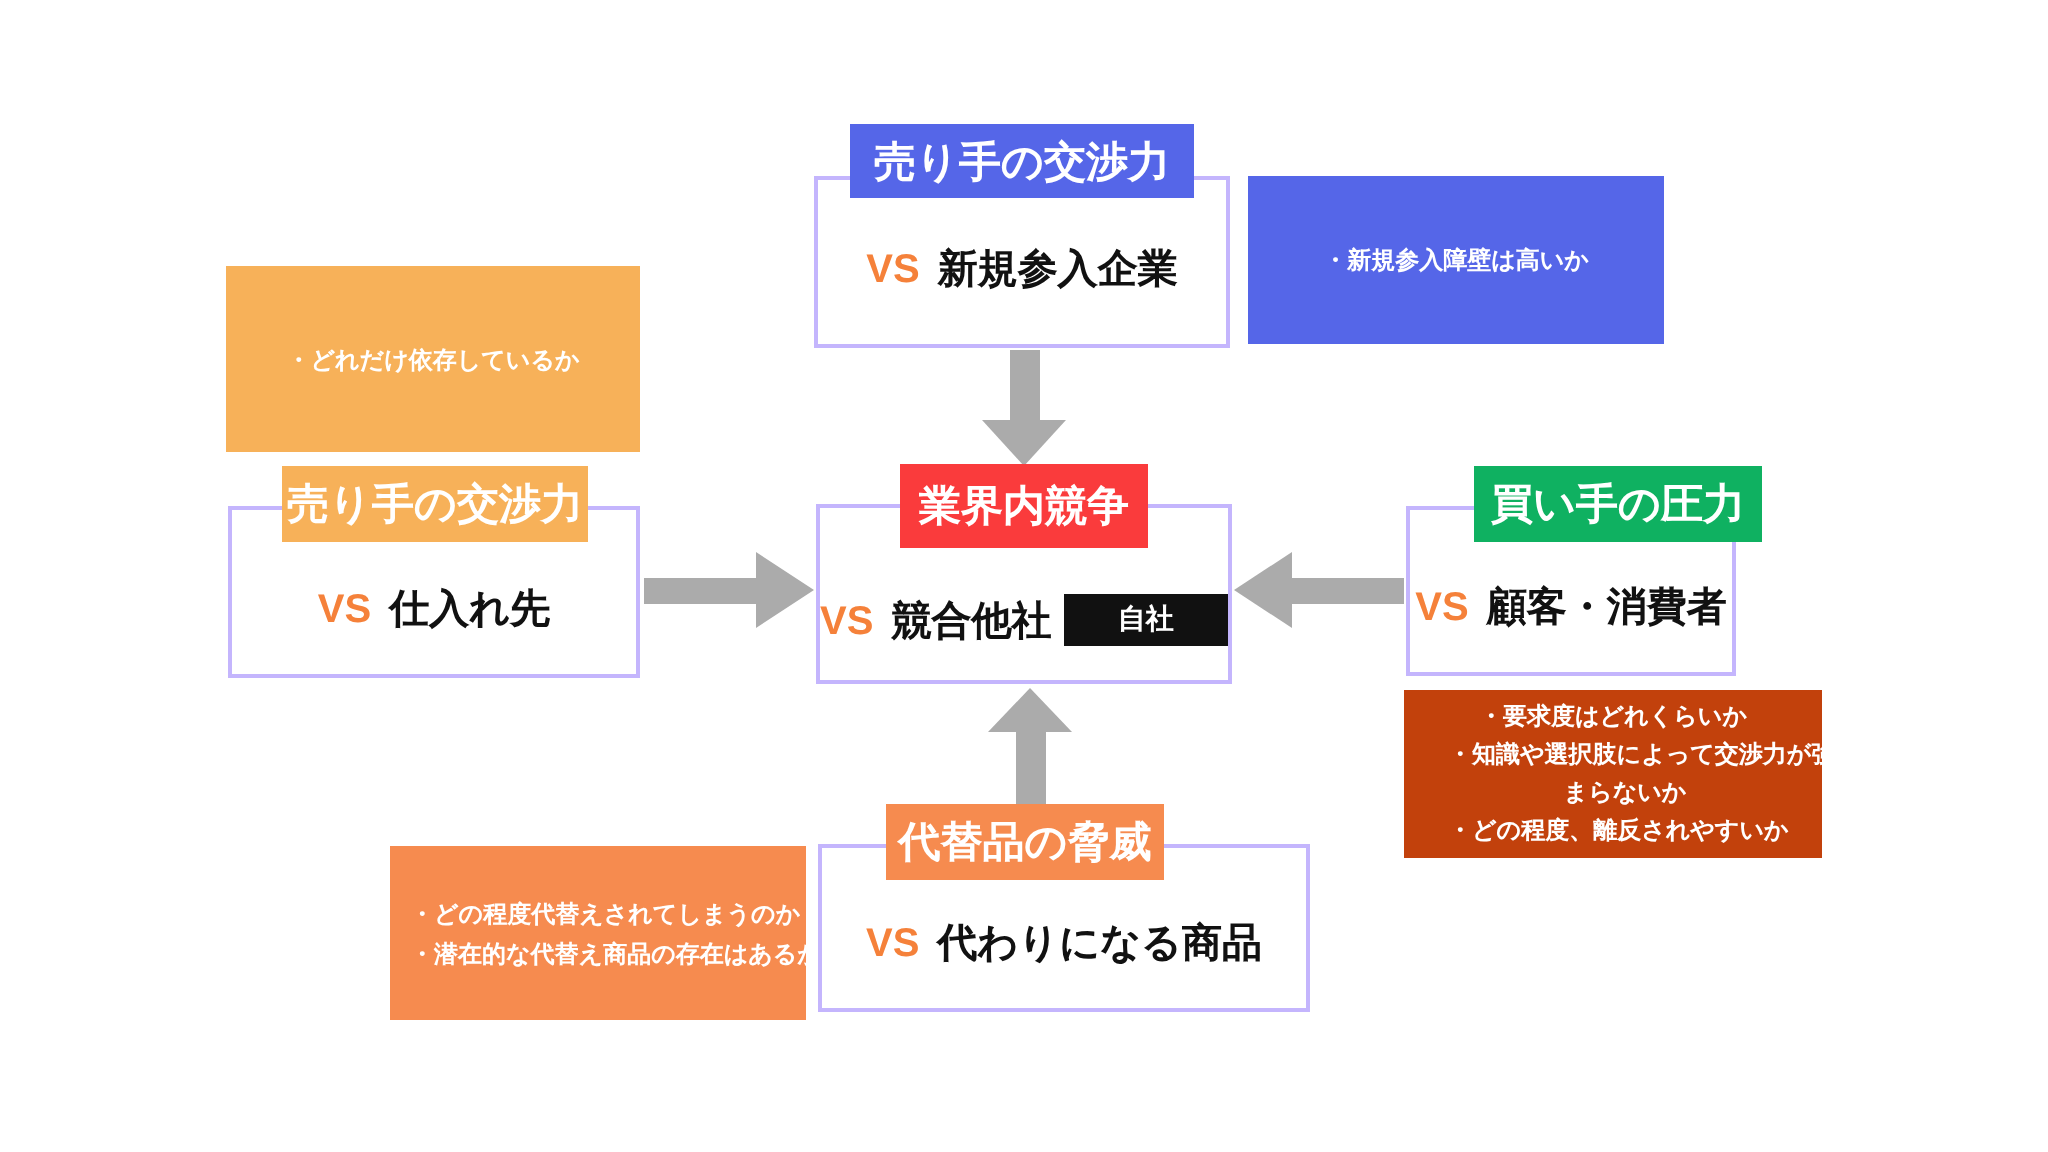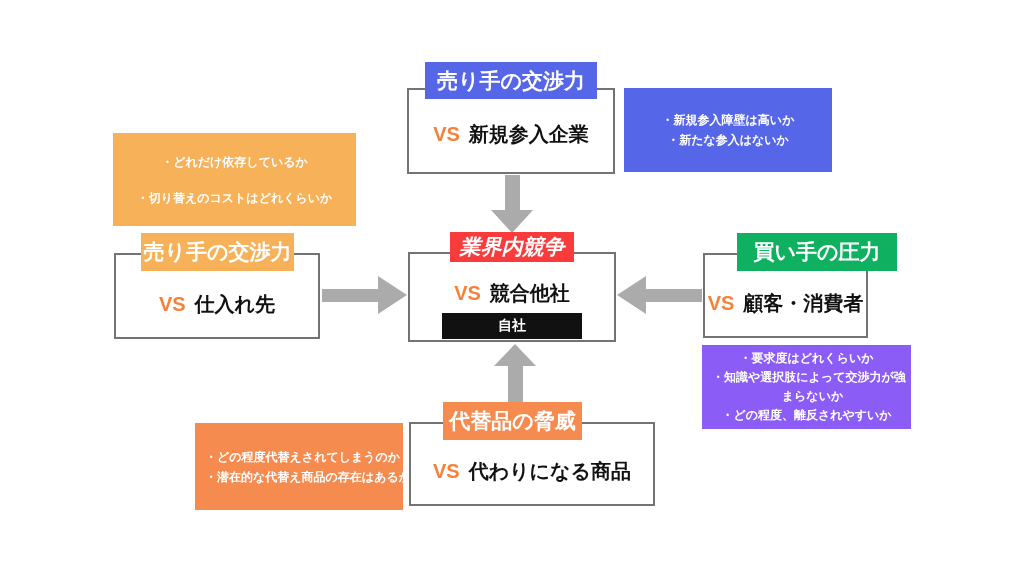--- a/index.html
+++ b/index.html
@@ -1,41 +1,41 @@
 <!DOCTYPE html>
 <html><head>
 <meta charset="utf-8">
 <style>
   html,body{margin:0;padding:0;background:#fff;}
   .canvas{position:relative;width:1024px;height:576px;background:#ffffff;
           font-family:"Liberation Sans",sans-serif;overflow:hidden;}
 
-  .box{position:absolute;background:#fff;border:2px solid #737373;box-sizing:border-box;
+  .box{position:absolute;background:#fff;border:2px solid #c4b5fd;box-sizing:border-box;
        display:flex;align-items:center;justify-content:center;z-index:2;}
   .vs-line{font-size:20px;font-weight:bold;color:#111;white-space:nowrap;}
   .vs{color:#f5813a;margin-right:9px;}
 
   .hdr{position:absolute;box-sizing:border-box;color:#fff;font-size:21px;font-weight:bold;
        display:flex;align-items:center;justify-content:center;z-index:3;white-space:nowrap;}
   .hdr-blue{background:#5566e8;}
   .hdr-lorange{background:#f7b159;}
   .hdr-red{background:#fa3b3c;}
   .hdr-green{background:#0fb161;}
   .hdr-dorange{background:#f68b4f;}
 
   .note{position:absolute;box-sizing:border-box;color:#fff;font-size:12px;font-weight:bold;
         display:flex;flex-direction:column;justify-content:center;padding:6px 10px;
         line-height:20px;z-index:1;text-align:center;}
   .note-blue{background:#5566e8;}
   .note-lorange{background:#f7b159;}
-  .note-green{background:#8b5cf6;line-height:19px;padding:4px 10px;}
+  .note-green{background:#c2410c;line-height:19px;padding:4px 22px;}
   .note-dorange{background:#f68b4f;padding-left:10px;}
   .note-line{white-space:nowrap;}
 
-  .center-box{flex-direction:column;justify-content:flex-start;padding-top:26px;gap:6px;}
+  .center-box{flex-direction:row;justify-content:flex-start;padding-top:26px;gap:6px;}
   .selfbox{background:#111;color:#fff;font-size:14px;font-weight:bold;width:140px;height:26px;
            display:flex;align-items:center;justify-content:center;}
 
   .shaft{position:absolute;background:#ababab;z-index:1;}
   .tri{position:absolute;width:0;height:0;z-index:1;}
   .tri-down{border-left:21px solid transparent;border-right:21px solid transparent;
             border-top:23px solid #ababab;}
   .tri-up{border-left:21px solid transparent;border-right:21px solid transparent;
           border-bottom:22px solid #ababab;}
   .tri-right{border-top:19px solid transparent;border-bottom:19px solid transparent;
@@ -43,46 +43,44 @@
   .tri-left{border-top:19px solid transparent;border-bottom:19px solid transparent;
             border-right:29px solid #ababab;}
 </style>
 </head>
 <body>
 
 <div class="canvas">
 
   <div class="note note-blue" style="left:624px;top:88px;width:208px;height:84px;">
     <div class="note-line">・新規参入障壁は高いか</div>
-    <div class="note-line">・新たな参入はないか</div>
   </div>
   <div class="box" style="left:407px;top:88px;width:208px;height:86px;padding-top:6px;">
     <div class="vs-line"><span class="vs">VS</span><span>新規参入企業</span></div>
   </div>
   <div class="hdr hdr-blue" style="left:425px;top:62px;width:172px;height:37px;">売り手の交渉力</div>
 
-  <div class="note note-lorange" style="left:113px;top:133px;width:243px;height:93px;gap:16px;">
+  <div class="note note-lorange" style="left:113px;top:133px;width:207px;height:93px;gap:16px;">
     <div class="note-line">・どれだけ依存しているか</div>
-    <div class="note-line">・切り替えのコストはどれくらいか</div>
   </div>
   <div class="box" style="left:114px;top:253px;width:206px;height:86px;padding-top:16px;">
     <div class="vs-line"><span class="vs">VS</span><span>仕入れ先</span></div>
   </div>
   <div class="hdr hdr-lorange" style="left:141px;top:233px;width:153px;height:38px;">売り手の交渉力</div>
 
   <div class="box center-box" style="left:408px;top:252px;width:208px;height:90px;">
     <div class="vs-line"><span class="vs">VS</span><span>競合他社</span></div>
     <div class="selfbox">自社</div>
   </div>
-  <div class="hdr hdr-red" style="left:450px;top:232px;width:124px;height:30px;font-style:italic;">業界内競争</div>
+  <div class="hdr hdr-red" style="left:450px;top:232px;width:124px;height:42px;">業界内競争</div>
 
   <div class="box" style="left:703px;top:253px;width:165px;height:85px;padding-top:16px;">
     <div class="vs-line"><span class="vs">VS</span><span>顧客・消費者</span></div>
   </div>
-  <div class="hdr hdr-green" style="left:737px;top:233px;width:160px;height:38px;">買い手の圧力</div>
+  <div class="hdr hdr-green" style="left:737px;top:233px;width:144px;height:38px;">買い手の圧力</div>
   <div class="note note-green" style="left:702px;top:345px;width:209px;height:84px;">
     <div class="note-line">・要求度はどれくらいか</div>
     <div class="note-line">・知識や選択肢によって交渉力が強</div>
     <div class="note-line">　まらないか</div>
     <div class="note-line">・どの程度、離反されやすいか</div>
   </div>
 
   <div class="note note-dorange" style="left:195px;top:423px;width:208px;height:87px;">
     <div class="note-line">・どの程度代替えされてしまうのか</div>
     <div class="note-line">・潜在的な代替え商品の存在はあるか</div>

